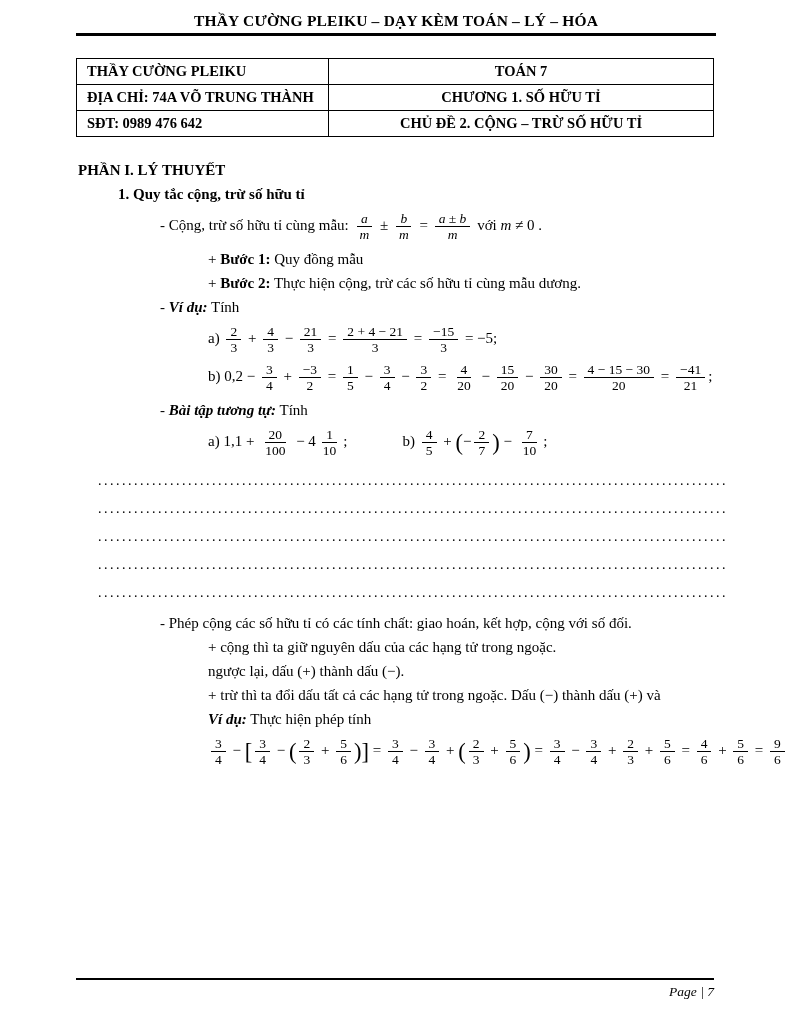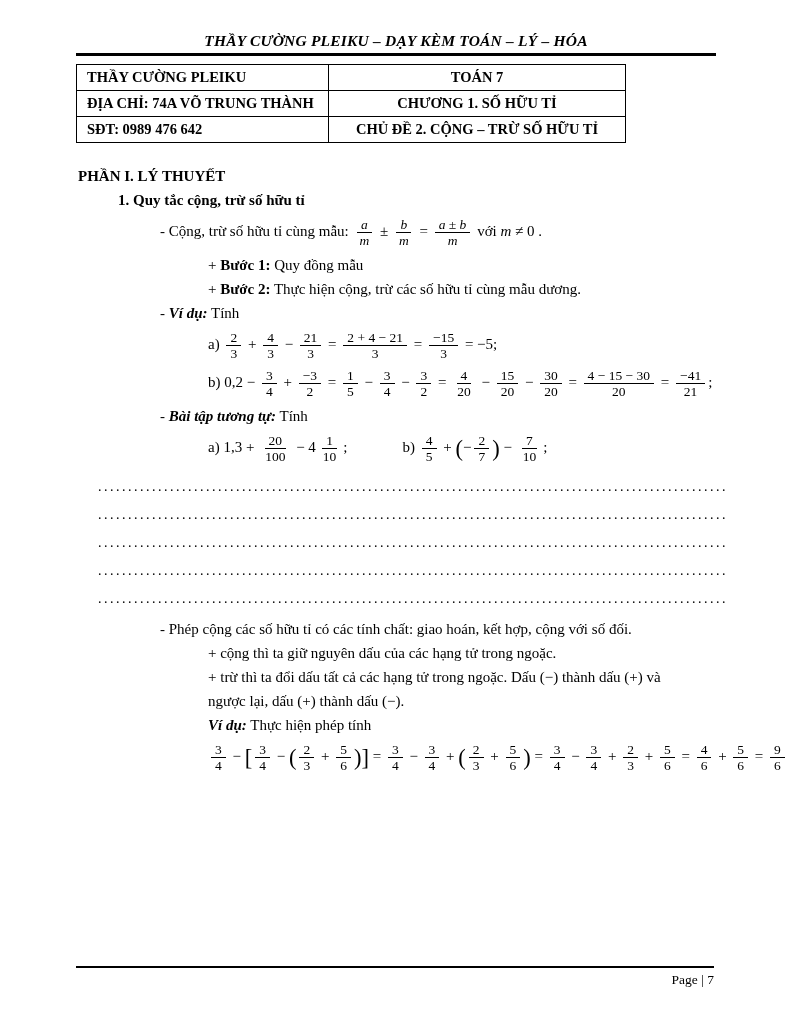--- a/index.html
+++ b/index.html
@@ -4,24 +4,24 @@
 <style>
   * { margin:0; padding:0; box-sizing:border-box; }
   html,body { background:#fff; }
   .page {
     position:relative; width:792px; height:1024px; margin:0 auto;
     background:#ffffff; color:#000;
     font-family:"Liberation Serif","DejaVu Serif",serif;
     font-size:15px; overflow:hidden;
   }
   
-  .top-title { padding-top:32px; text-align:center; font-weight:bold; font-size:15.5px; letter-spacing:.2px;font-style:italic; }
+  .top-title { padding-top:12px; text-align:center; font-weight:bold; font-size:15.5px; letter-spacing:.2px; }
   .top-rule { height:2.5px; background:#000; margin:3px 76px 0 76px; }
   
-  table.info { border-collapse:collapse; margin:8px 78px 0 76px; width:550px; }
+  table.info { border-collapse:collapse; margin:22px 78px 0 76px; width:638px; }
   table.info td { border:1.5px solid #000; font-weight:bold; font-size:14.5px; padding:2px 10px; line-height:21px; }
   td.cell-left { width:252px; text-align:left; }
   td.cell-right { text-align:center; }
   
   .content { padding:20px 48px 0 78px; }
   .line { margin:3px 0; line-height:21px; white-space:nowrap; }
   .bd { font-weight:bold; }
   .it { font-style:italic; }
   .indent-1 { margin-left:40px; }
   .indent-2 { margin-left:82px; }
@@ -34,21 +34,21 @@
   .tall { font-size:1.5em; vertical-align:middle; line-height:0; }
   
   .practice-row { display:flex; align-items:center; }
   .practice-row > span { display:inline-block; white-space:nowrap; }
   .practice-b { margin-left:55px; }
   
   .dots { margin:6px 18px 6px 20px; height:22px; overflow:hidden; white-space:nowrap; letter-spacing:2.5px; font-size:14px; color:#000; }
   .dots-first { margin-top:14px; }
   .sec2 { margin-top:12px; }
   
-  .footer { position:absolute; left:76px; right:78px; bottom:36px; }
+  .footer { position:absolute; left:76px; right:78px; bottom:24px;font-style:italic; }
   .footer-rule { height:2.5px; background:#000; }
   .footer-text { text-align:right; font-size:13.5px; margin-top:4px; }
 </style>
 </head>
 <body>
 
 <div class="page">
 
   <div class="top-title">THẦY CƯỜNG PLEIKU – DẠY KÈM TOÁN – LÝ – HÓA</div>
   <div class="top-rule"></div>
@@ -132,21 +132,21 @@
         </span><span> = </span><span class="frac">
           <span class="num">4 − 15 − 30</span>
           <span class="den">20</span>
         </span><span> = </span><span class="frac">
           <span class="num">−41</span>
           <span class="den">21</span>
         </span><span>;</span></div>
 
     <div class="line indent-2"><span>- </span><span class="it bd">Bài tập tương tự:</span><span> Tính</span></div>
     <div class="line indent-3 math practice-row">
-      <span><span>a) 1,3 + </span><span class="frac">
+      <span><span>a) 1,1 + </span><span class="frac">
             <span class="num">20</span>
             <span class="den">100</span>
           </span><span> − 4</span><span class="frac">
             <span class="num">1</span>
             <span class="den">10</span>
           </span><span>;</span></span>
       <span class="practice-b"><span>b) </span><span class="frac">
             <span class="num">4</span>
             <span class="den">5</span>
           </span><span> + </span><span class="tall">(</span><span>−</span><span class="frac">
@@ -159,22 +159,22 @@
     </div>
 
     <div class="dots dots-first">........................................................................................................................................................................</div>
     <div class="dots">........................................................................................................................................................................</div>
     <div class="dots">........................................................................................................................................................................</div>
     <div class="dots">........................................................................................................................................................................</div>
     <div class="dots">........................................................................................................................................................................</div>
 
     <div class="line indent-2">- Phép cộng các số hữu tỉ có các tính chất: giao hoán, kết hợp, cộng với số đối.</div>
     <div class="line indent-3">+ cộng thì ta giữ nguyên dấu của các hạng tử trong ngoặc.</div>
+    <div class="line indent-3">ngược lại, dấu (+) thành dấu (−).</div>
     <div class="line indent-3">+ trừ thì ta đổi dấu tất cả các hạng tử trong ngoặc. Dấu (−) thành dấu (+) và</div>
-    <div class="line indent-3">ngược lại, dấu (+) thành dấu (−).</div>
     <div class="line indent-3"><span class="it bd">Ví dụ:</span><span> Thực hiện phép tính</span></div>
     <div class="line indent-3 math"><span class="frac">
           <span class="num">3</span>
           <span class="den">4</span>
         </span><span> − </span><span class="tall">[</span><span class="frac">
           <span class="num">3</span>
           <span class="den">4</span>
         </span><span> − </span><span class="tall">(</span><span class="frac">
           <span class="num">2</span>
           <span class="den">3</span>

